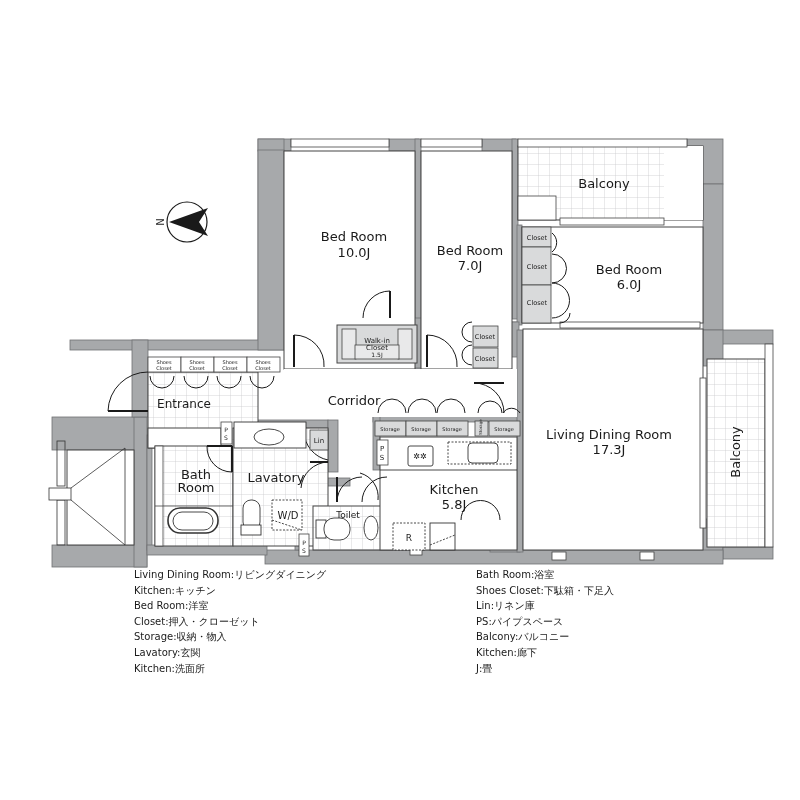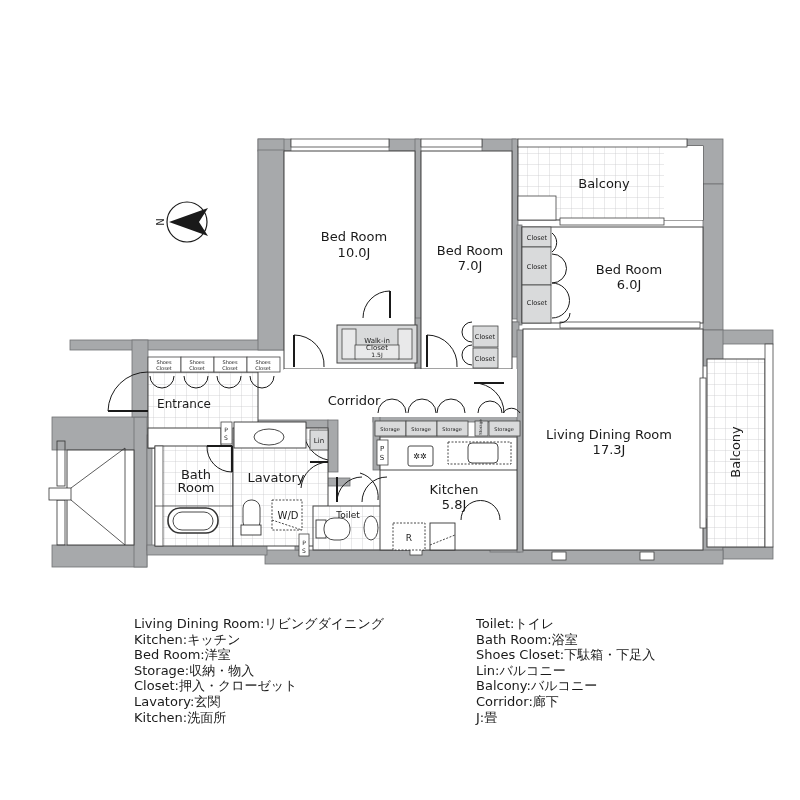--- a/index.html
+++ b/index.html
@@ -1,20 +1,20 @@
 <!DOCTYPE html>
 <html><head>
 <meta charset="utf-8">
 <style>
   html, body { margin: 0; padding: 0; background: #ffffff; }
   body { width: 800px; height: 800px; position: relative; overflow: hidden;
          font-family: "DejaVu Sans", "Liberation Sans", sans-serif; color: #1a1a1a; }
   #plan { position: absolute; left: 0; top: 0; width: 800px; height: 580px; }
   .lbl { font-family: "DejaVu Sans", sans-serif; fill: #1a1a1a; }
-  .legend { position: absolute; top: 616px; font-size: 13px; line-height: 15.6px; color: #1a1a1a;
+  .legend { position: absolute; top: 567px; font-size: 10px; line-height: 15.6px; color: #1a1a1a;
             font-family: "DejaVu Sans", "Liberation Sans", sans-serif; }
   .legend div { white-space: nowrap; }
   #legend-left { left: 134px; }
   #legend-right { left: 476px; }
 </style>
 </head>
 <body>
 
 <svg id="plan" width="800" height="580" viewBox="0 0 800 580" xmlns="http://www.w3.org/2000/svg">
   <defs>
@@ -298,27 +298,27 @@
     <text class="lbl" x="319" y="443" font-size="7" text-anchor="middle" fill="#333">Lin</text>
     <text class="lbl" x="288" y="519" font-size="10" text-anchor="middle" fill="#1a1a1a">W/D</text>
     <text class="lbl" x="409" y="541" font-size="9" text-anchor="middle" fill="#1a1a1a">R</text>
   </g>
 </svg>
 
 <div class="legend" id="legend-left">
   <div>Living Dining Room:リビングダイニング</div>
   <div>Kitchen:キッチン</div>
   <div>Bed Room:洋室</div>
+  <div>Closet:押入・クローゼット</div>
   <div>Storage:収納・物入</div>
-  <div>Closet:押入・クローゼット</div>
   <div>Lavatory:玄関</div>
   <div>Kitchen:洗面所</div>
 </div>
 
 <div class="legend" id="legend-right">
-  <div>Toilet:トイレ</div>
   <div>Bath Room:浴室</div>
   <div>Shoes Closet:下駄箱・下足入</div>
-  <div>Lin:バルコニー</div>
+  <div>Lin:リネン庫</div>
+  <div>PS:パイプスペース</div>
   <div>Balcony:バルコニー</div>
-  <div>Corridor:廊下</div>
+  <div>Kitchen:廊下</div>
   <div>J:畳</div>
 </div>
 
 </body></html>

